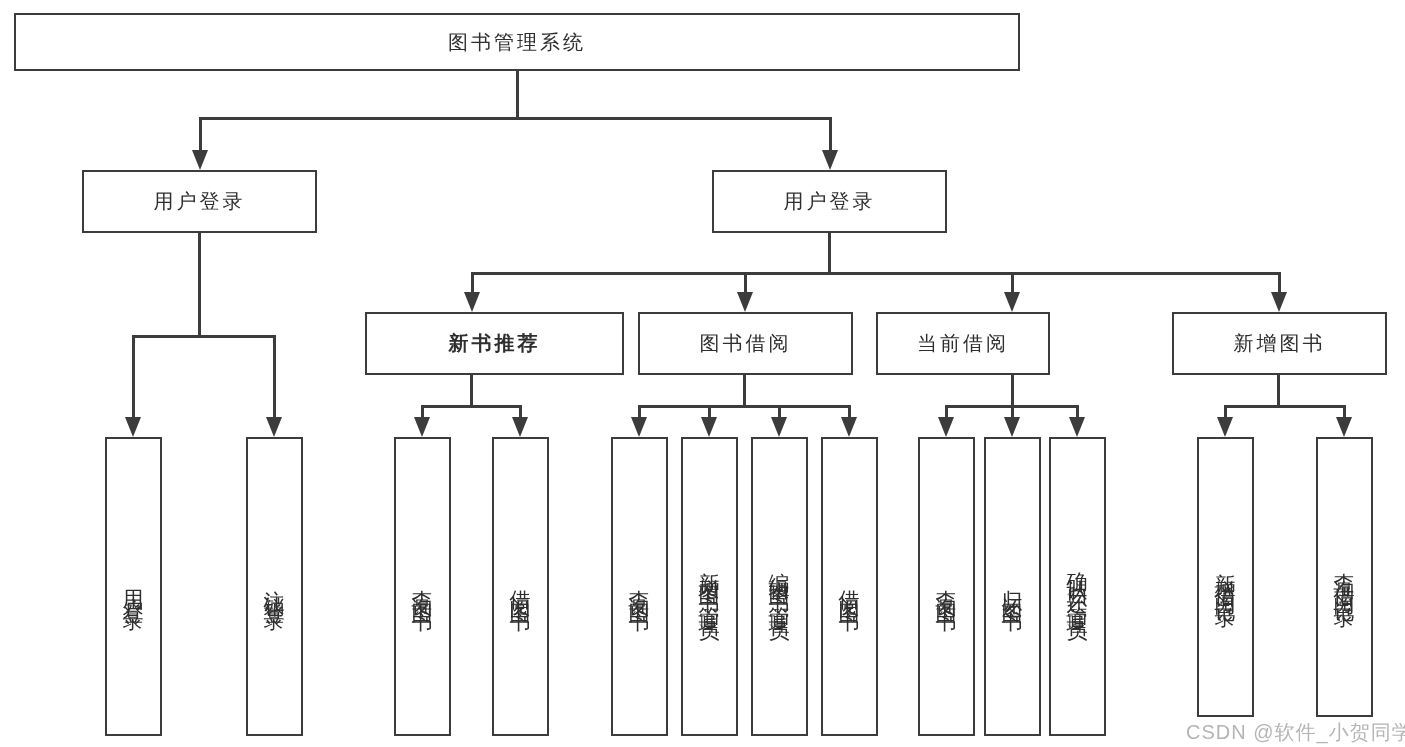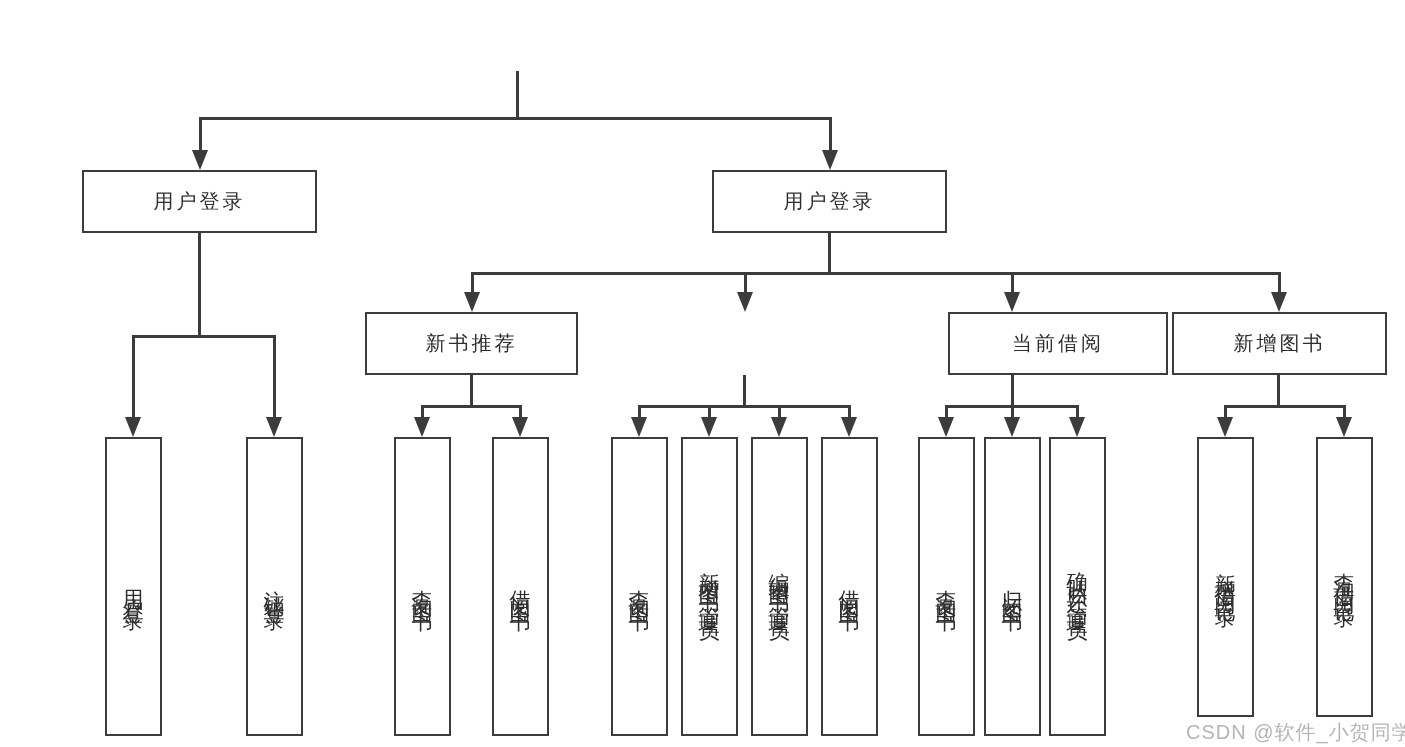--- a/index.html
+++ b/index.html
@@ -29,35 +29,41 @@
   .watermark {
     position:absolute; left:1186px; top:719px; font-size:20px; color:#b5b5b5;
     letter-spacing:1px; z-index:6; white-space:nowrap;
   }
 </style>
 </head>
 <body>
 
 <div class="canvas">
 
+  <div class="box" style="left:14px; top:13px; width:1006px; height:58px;">
+    <span class="label">图书管理系统</span>
+  </div>
 
   <div class="box" style="left:82px; top:170px; width:235px; height:63px;">
     <span class="label">用户登录</span>
   </div>
 
   <div class="box" style="left:712px; top:170px; width:235px; height:63px;">
     <span class="label">用户登录</span>
   </div>
 
-  <div class="box" style="left:365px; top:312px; width:213px; height:63px;">
+  <div class="box" style="left:365px; top:312px; width:259px; height:63px;font-weight:bold;">
     <span class="label">新书推荐</span>
   </div>
 
+  <div class="box" style="left:638px; top:312px; width:215px; height:63px;">
+    <span class="label">图书借阅</span>
+  </div>
 
-  <div class="box" style="left:948px; top:312px; width:220px; height:63px;justify-content:center;">
+  <div class="box" style="left:876px; top:312px; width:174px; height:63px;justify-content:center;">
     <span class="label">当前借阅</span>
   </div>
 
   <div class="box" style="left:1172px; top:312px; width:215px; height:63px;">
     <span class="label">新增图书</span>
   </div>
 
   <div class="box" style="left:105px; top:437px; width:57px; height:299px;">
     <span class="vtext">用户登录</span>
   </div>

